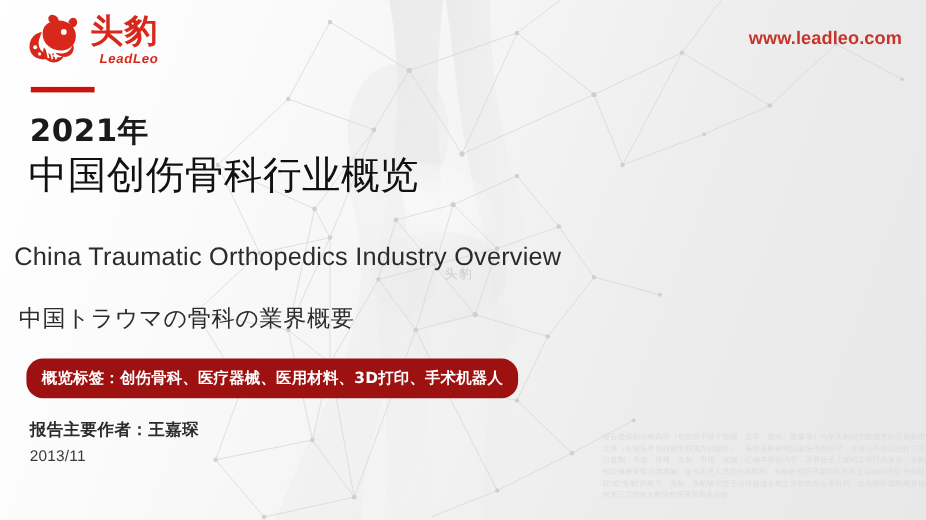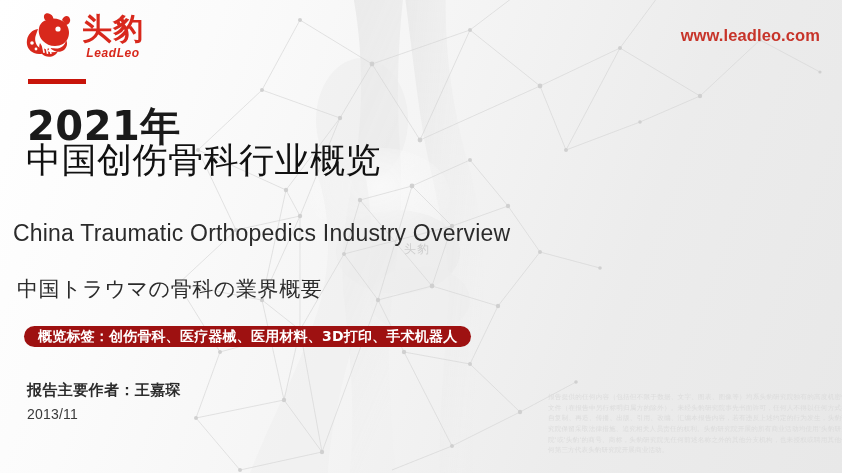--- a/index.html
+++ b/index.html
@@ -60,21 +60,21 @@
     letter-spacing: 1px;
   }
   .logo-en {
     font-family: "Liberation Sans", sans-serif;
     font-size: 12px;
     font-weight: 700;
     font-style: italic;
     color: #d8281c;
     letter-spacing: .6px;
     margin-top: 3px;
-    text-align: center;
+    text-align: right;
   }
 
   .site-url {
     position: absolute;
     right: 22px;
     top: 26px;
     font-size: 16.5px;
     font-weight: 700;
     color: #c7342a;
     letter-spacing: .1px;
@@ -88,21 +88,21 @@
     top: 79px;
     width: 58px;
     height: 5px;
     background: #c8140a;
   }
   .title-cn-year {
     position: absolute;
     left: 27px;
     top: 103px;
     font-family: "DejaVu Sans", sans-serif;
-    font-size: 40px;
+    font-size: 28px;
     font-weight: 700;
     color: #1a1a1a;
     letter-spacing: .5px;
     line-height: 1.15;
   }
   .title-cn-main {
     position: absolute;
     left: 26px;
     top: 140px;
     font-family: "DejaVu Sans", sans-serif;
@@ -131,21 +131,21 @@
     font-weight: 400;
     color: #2b2b2b;
     letter-spacing: .6px;
   }
 
   
   .tag-pill {
     position: absolute;
     left: 24px;
     top: 326px;
-    height: 21px;
+    height: 36px;
     display: flex;
     align-items: center;
     padding: 0 14px;
     background: #9e1111;
     border-radius: 15px;
     color: #ffffff;
     font-family: "DejaVu Sans", sans-serif;
     font-size: 14px;
     font-weight: 700;
     letter-spacing: .2px;

